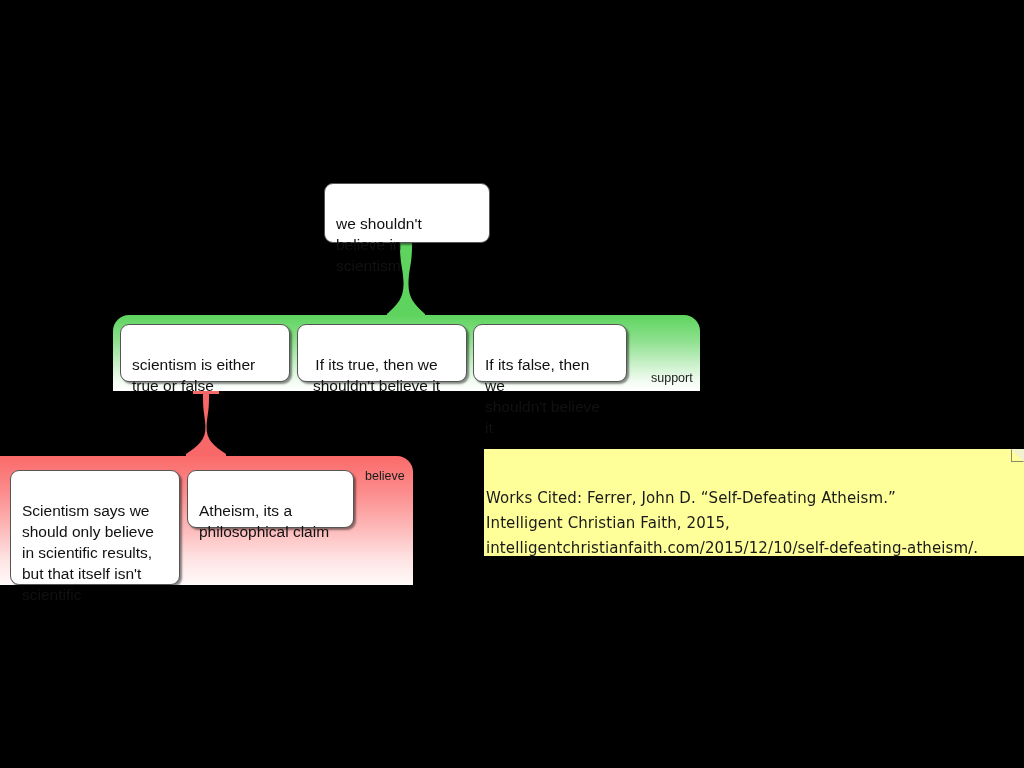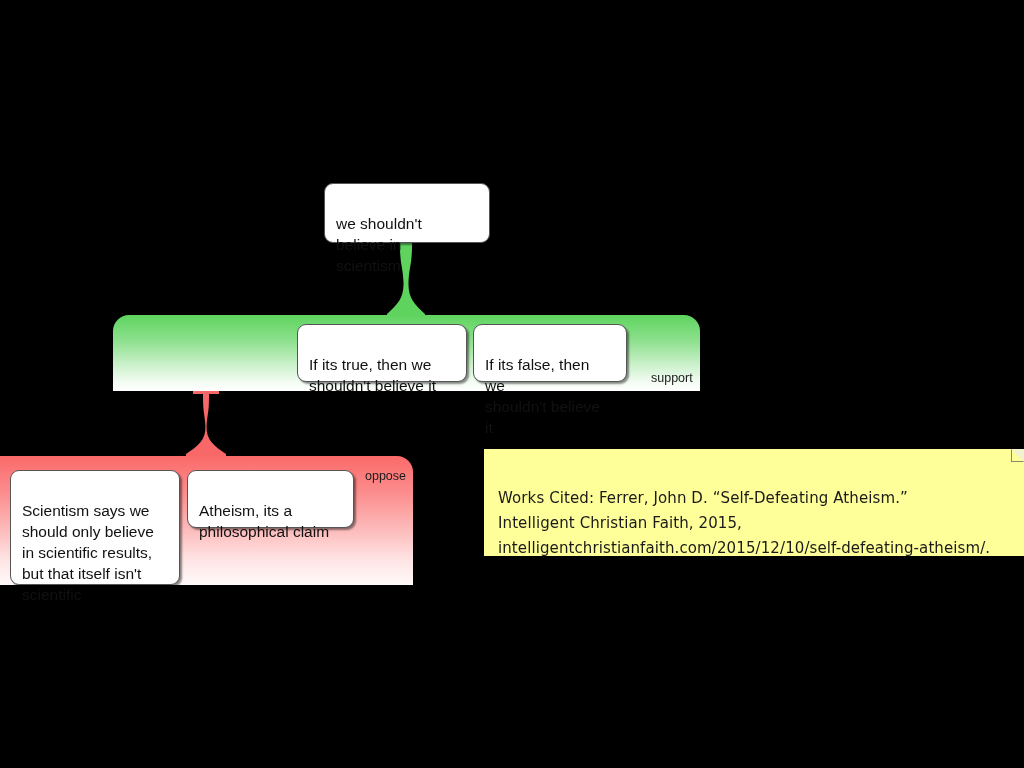--- a/index.html
+++ b/index.html
@@ -65,21 +65,21 @@
 
   
   .note {
     position: absolute;
     box-sizing: border-box;
     background: #ffff99;
     color: #1a1a1a;
     font-family: "DejaVu Sans", sans-serif;
     font-size: 15px;
     line-height: 25px;
-    padding: 12px 14px 14px 14px;
+    padding: 12px 14px 14px 2px;
     white-space: pre-line;
     letter-spacing: 0.1px;
     z-index: 4;
   }
   .note-fold {
     position: absolute;
     top: 0;
     right: 0;
     width: 0;
     height: 0;
@@ -121,21 +121,25 @@
                L39,76 L1,76 L1,72
                C12,62 18,56 17.5,40
                C17,26 14,22 14,4 Z" fill="#5ed45e"></path>
     </svg>
   </div>
 
   <div class="group group-support" style="left:113px; top:315px; width:587px; height:76px;">
   </div>
   <div class="group-label" style="left:651px; top:327px;margin-top:44px;">support</div>
 
-  <div class="card" style="left:297px; top:324px; width:170px; height:58px;">
+  <div class="card" style="left:120px; top:324px; width:170px; height:58px;">
+    <span>scientism is either
+true or false</span>
+  </div>
+  <div class="card" style="left:297px; top:324px; width:170px; height:58px;text-align:center;">
     <span>If its true, then we
 shouldn't believe it</span>
   </div>
   <div class="card" style="left:473px; top:324px; width:154px; height:58px;">
     <span>If its false, then we
 shouldn't believe it</span>
   </div>
 
   <div class="connector" style="left:185px; top:390px; width:42px; height:68px;">
     <svg width="42" height="68" viewBox="0 0 42 68">
@@ -144,21 +148,21 @@
                C24,22 22,26 21.6,36
                C21,50 29,56 41,64
                L41,68 L1,68 L1,64
                C13,56 21,50 20.4,36
                C20,26 18,22 18,8 Z" fill="#f96868"></path>
     </svg>
   </div>
 
   <div class="group group-oppose" style="left:-8px; top:456px; width:421px; height:129px;">
   </div>
-  <div class="group-label" style="left:365px; top:469px;">oppose</div>
+  <div class="group-label" style="left:365px; top:469px;">believe</div>
 
   <div class="card" style="left:10px; top:470px; width:170px; height:115px;">
     <span>Scientism says we
 should only believe
 in scientific results,
 but that itself isn't
 scientific</span>
   </div>
   <div class="card" style="left:187px; top:470px; width:167px; height:58px;">
     <span>Atheism, its a

